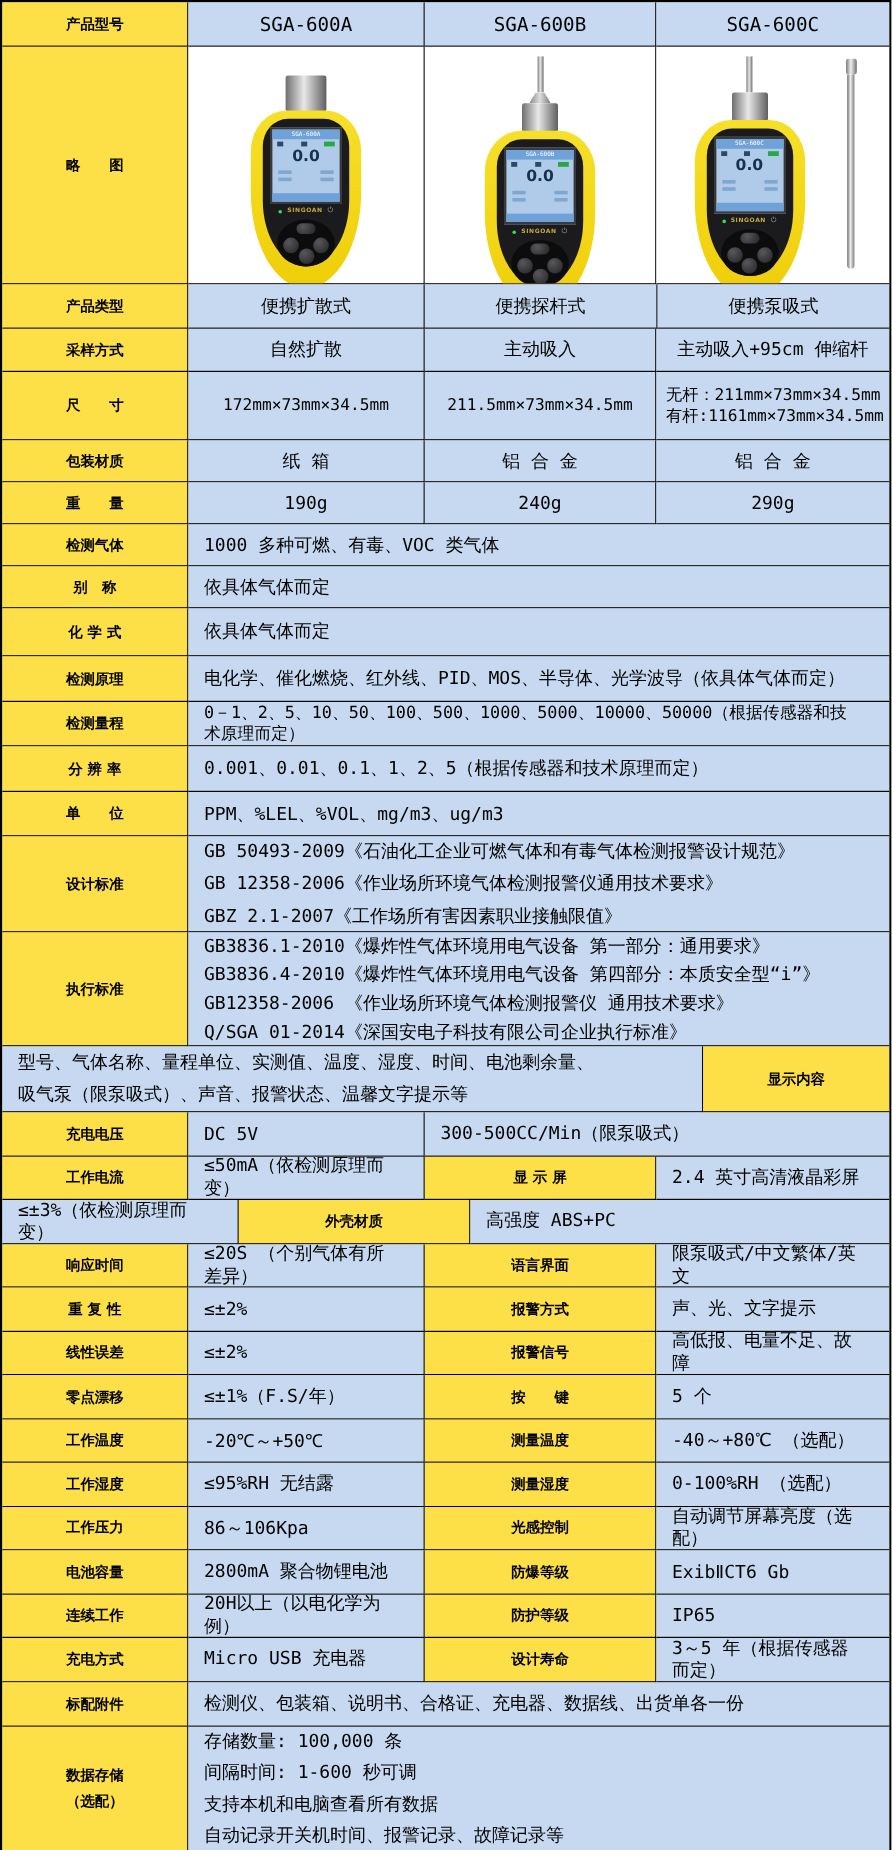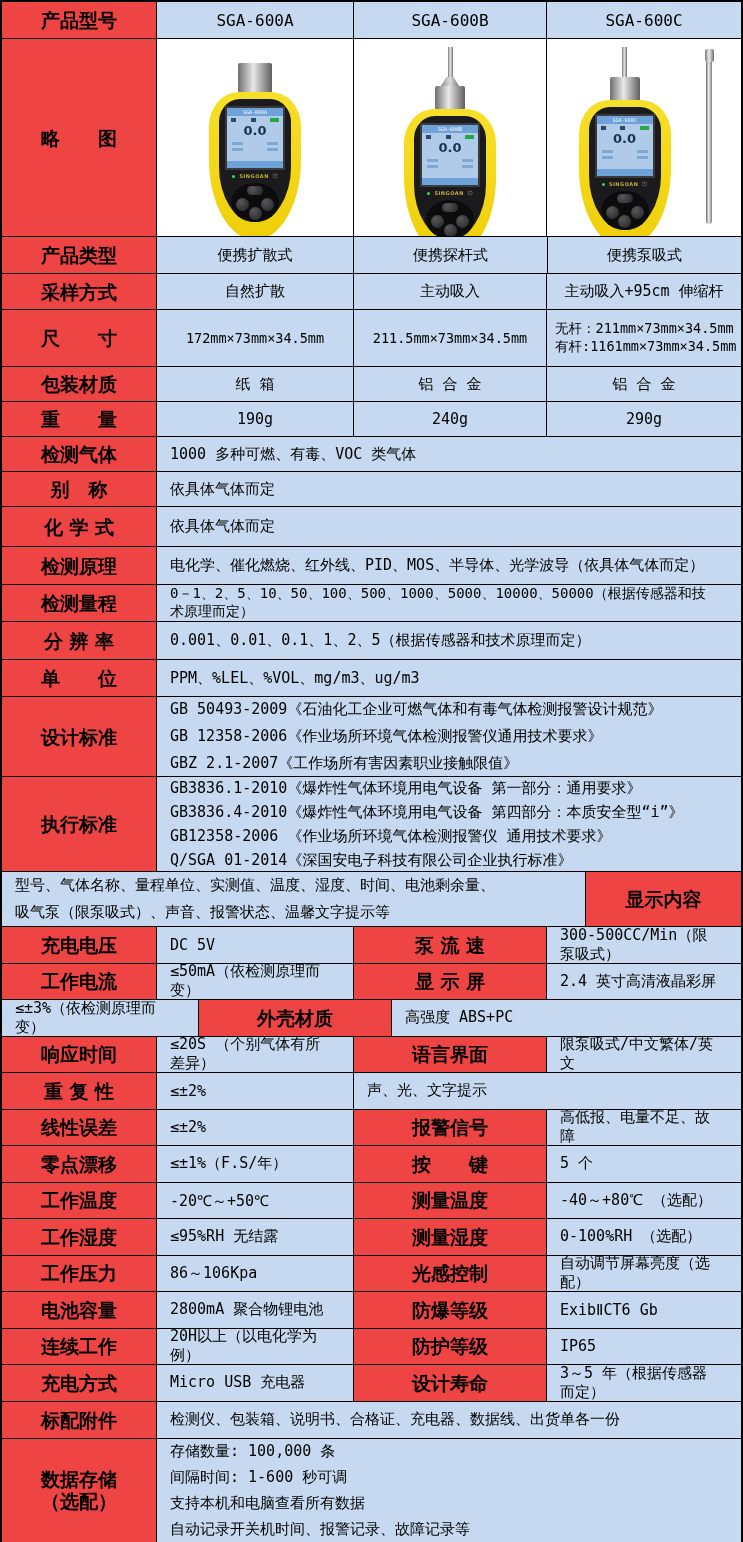--- a/index.html
+++ b/index.html
@@ -15,24 +15,24 @@
     box-sizing:border-box;
     border-right:1px solid #000;
     border-bottom:1px solid #000;
     display:flex;
     align-items:center;
     overflow:hidden;
   }
   .row .cell:last-child{border-right:none;}
   .row:last-child .cell{border-bottom:none;}
   .lbl{
-    background:#ef4444;
+    background:#fde047;
     justify-content:center;
     font-weight:bold;
-    font-size:19px;
+    font-size:12px;
     text-align:center;
     line-height:22px;
   }
   .val{
     background:#C6D9F0;
     font-size:15px;
     font-family:"DejaVu Sans Mono","Liberation Mono",monospace;
   }
   .val.center{justify-content:center;text-align:center;}
   .val.left{padding-left:13px;padding-right:22px;}
@@ -319,21 +319,20 @@
     <div class="cell val multi lh27 w-rest h55">
       <div class="line">型号、气体名称、量程单位、实测值、温度、湿度、时间、电池剩余量、</div>
       <div class="line">吸气泵（限泵吸式）、声音、报警状态、温馨文字提示等</div>
     </div>
     <div class="cell lbl w-lbl h55">显示内容</div>
   </div>
 
   <div class="row h36-5">
       <div class="cell lbl w-lbl h36-5">充电电压</div>
       <div class="cell val left w-a h36-5">DC 5V</div>
-      <div class="cell lbl w-b h36-5">泵 流 速</div>
       <div class="cell val left w-c h36-5">300-500CC/Min（限泵吸式）</div>
     </div>
   <div class="row h36-5">
       <div class="cell lbl w-lbl h36-5">工作电流</div>
       <div class="cell val left w-a h36-5">≤50mA（依检测原理而变）</div>
       <div class="cell lbl w-b h36-5">显 示 屏</div>
       <div class="cell val left w-c h36-5">2.4 英寸高清液晶彩屏</div>
     </div>
   <div class="row h36-5">
       <div class="cell val left w-a h36-5">≤±3%（依检测原理而变）</div>
@@ -342,20 +341,21 @@
     </div>
   <div class="row h36-5">
       <div class="cell lbl w-lbl h36-5">响应时间</div>
       <div class="cell val left w-a h36-5">≤20S （个别气体有所差异）</div>
       <div class="cell lbl w-b h36-5">语言界面</div>
       <div class="cell val left w-c h36-5">限泵吸式/中文繁体/英文</div>
     </div>
   <div class="row h36-5">
       <div class="cell lbl w-lbl h36-5">重 复 性</div>
       <div class="cell val left w-a h36-5">≤±2%</div>
+      <div class="cell lbl w-b h36-5">报警方式</div>
       <div class="cell val left w-c h36-5">声、光、文字提示</div>
     </div>
   <div class="row h36-5">
       <div class="cell lbl w-lbl h36-5">线性误差</div>
       <div class="cell val left w-a h36-5">≤±2%</div>
       <div class="cell lbl w-b h36-5">报警信号</div>
       <div class="cell val left w-c h36-5">高低报、电量不足、故障</div>
     </div>
   <div class="row h36-5">
       <div class="cell lbl w-lbl h36-5">零点漂移</div>

